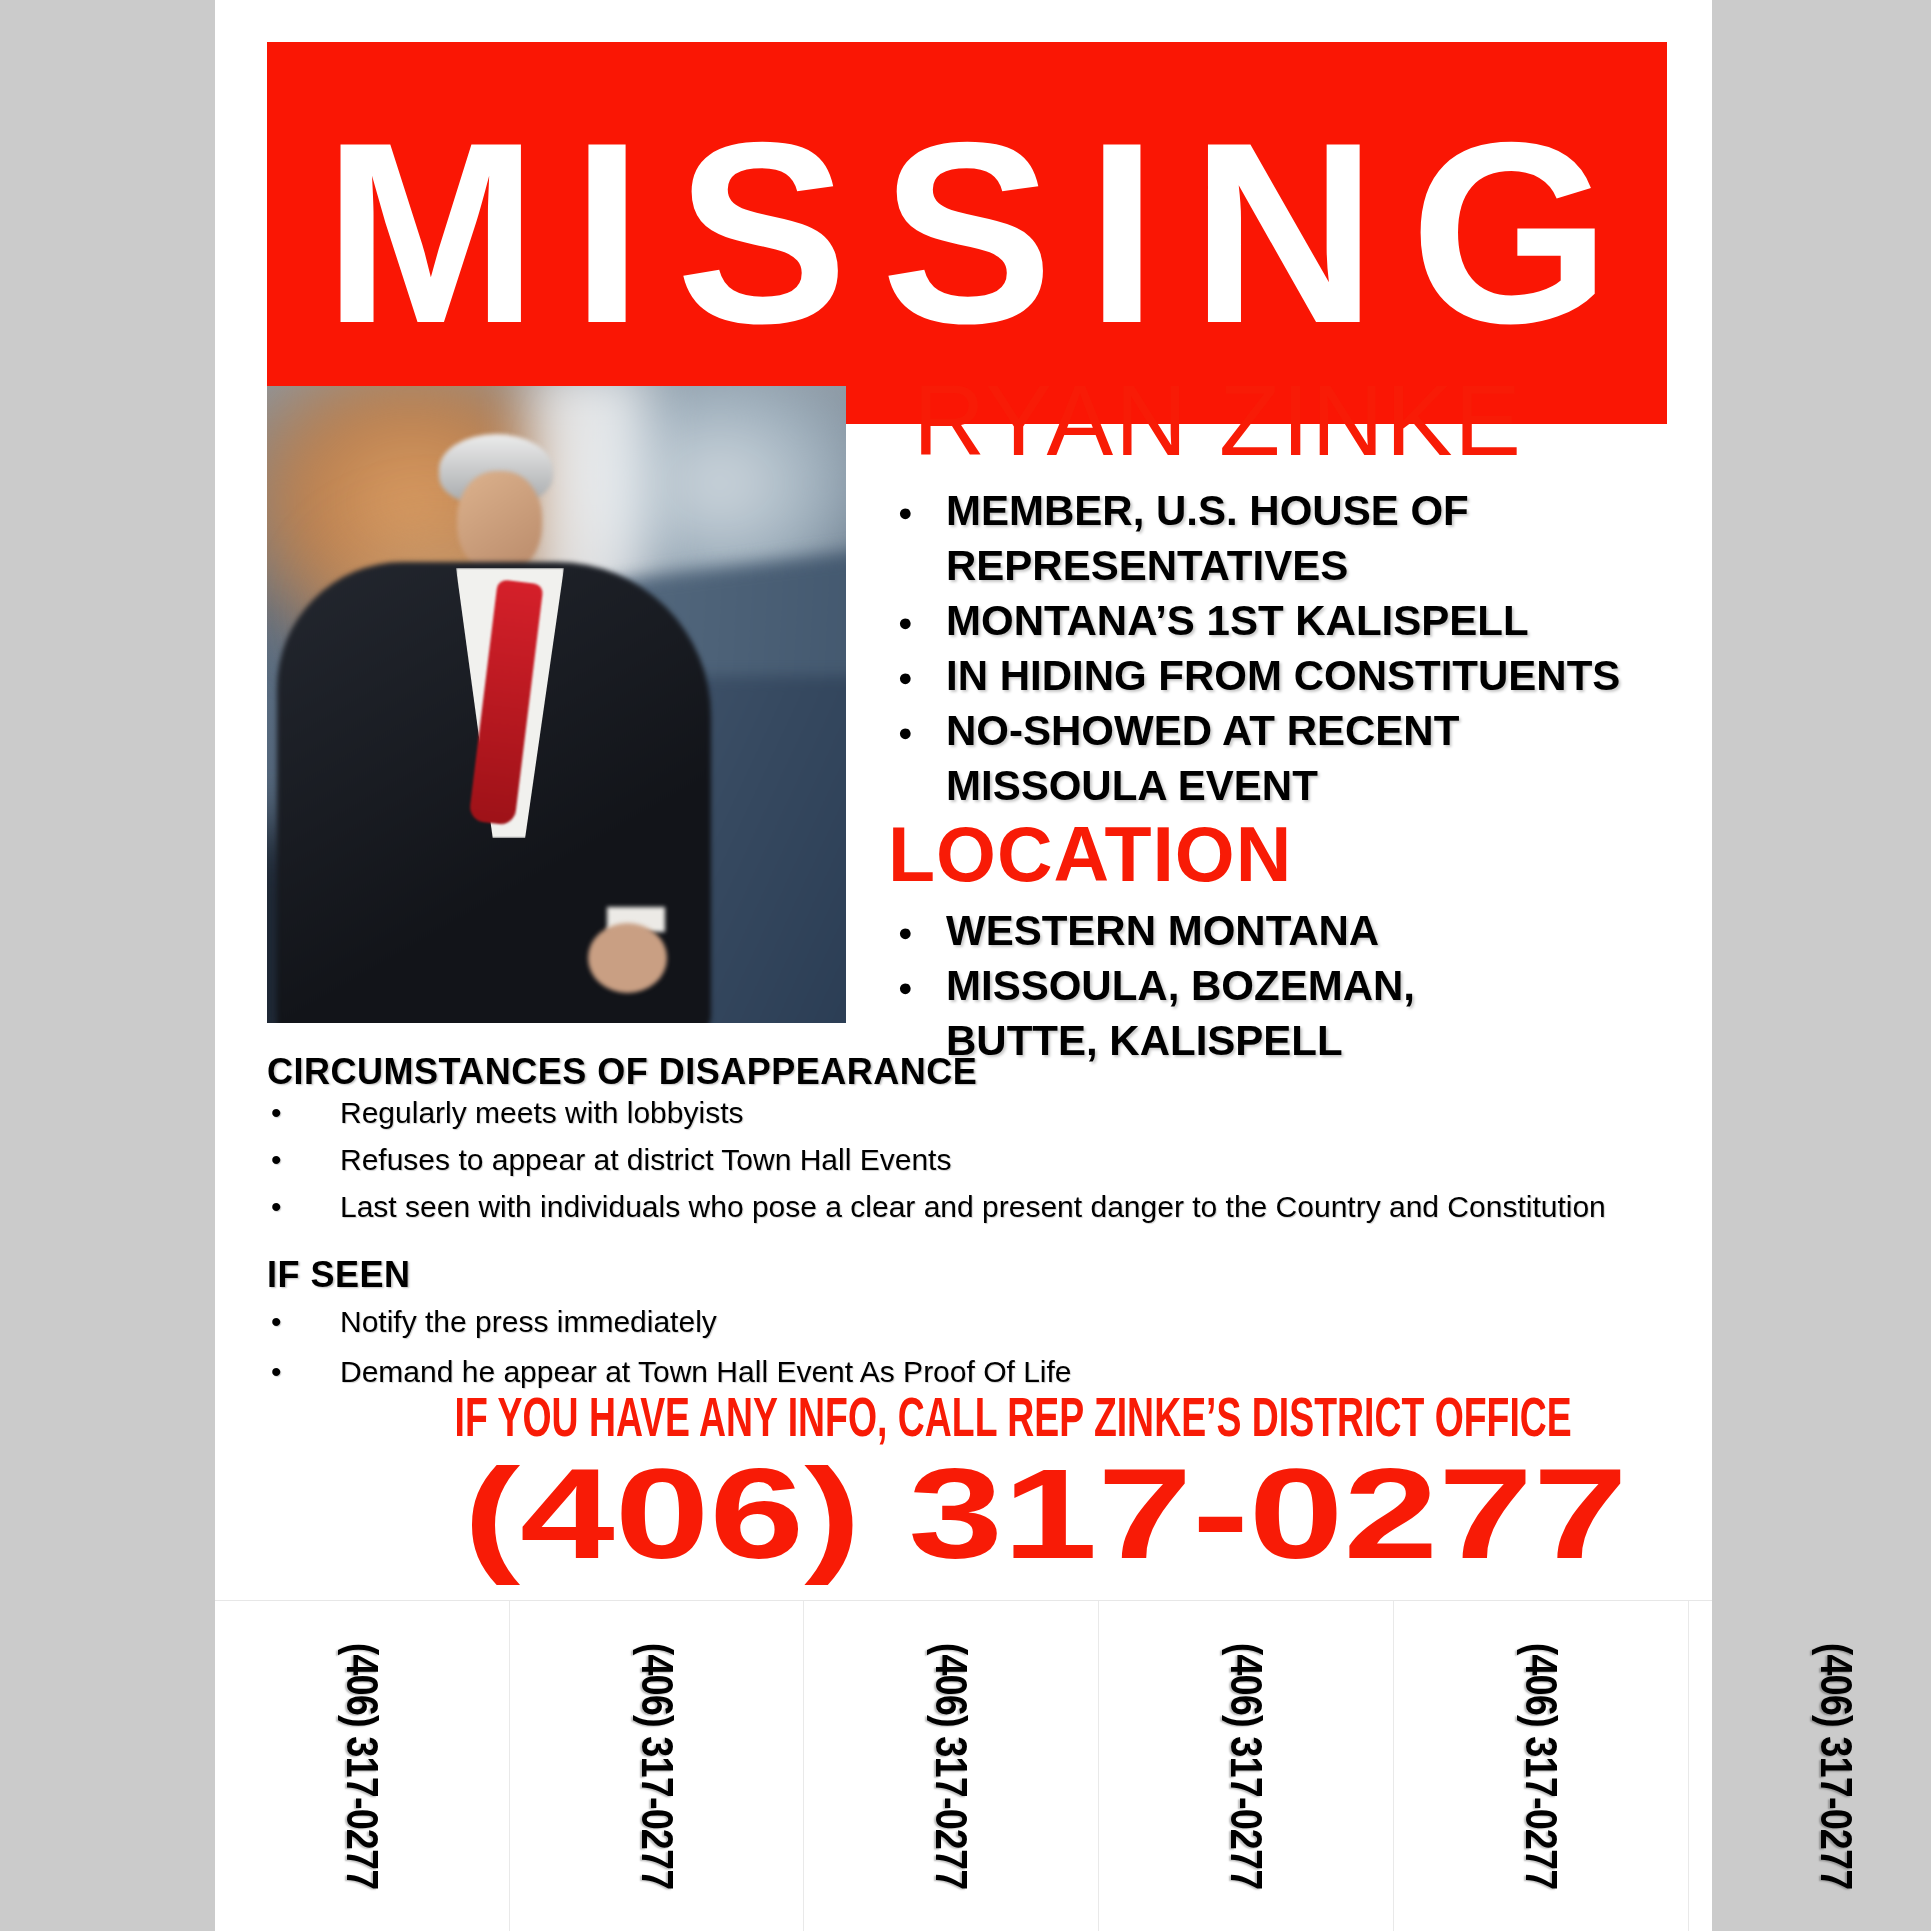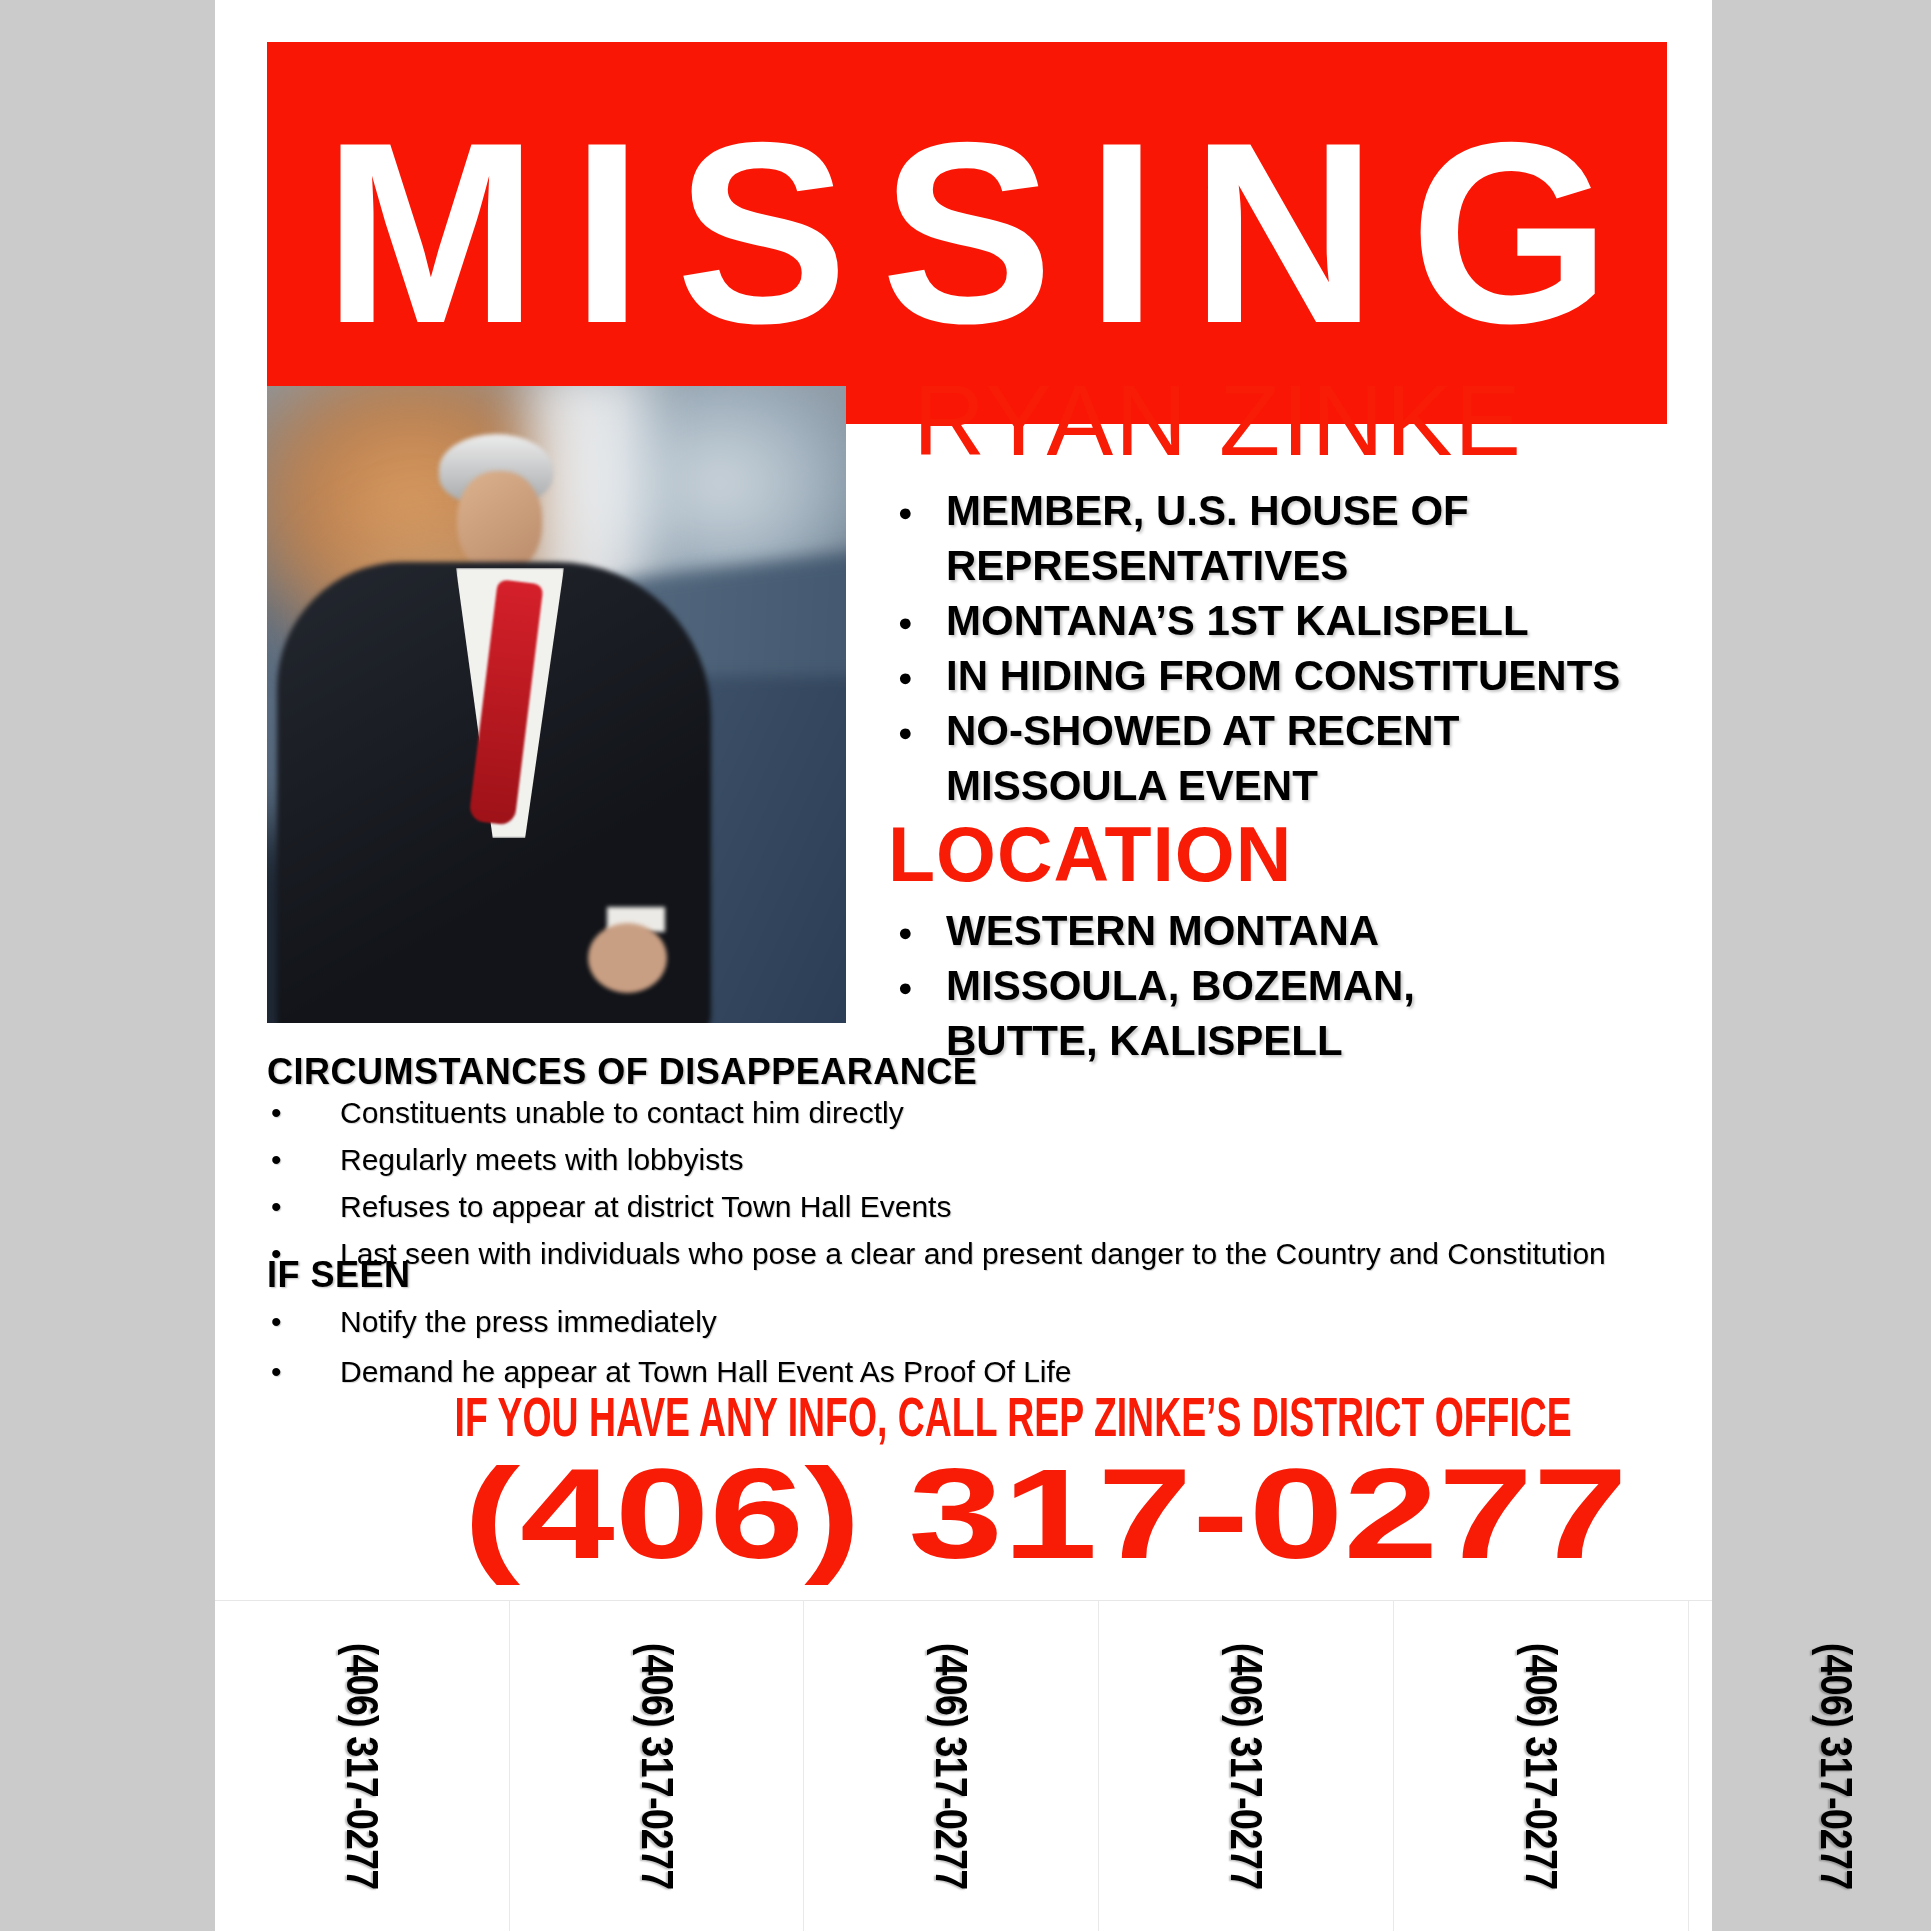--- a/index.html
+++ b/index.html
@@ -178,21 +178,20 @@
 
   <div class="location-heading">LOCATION</div>
   <ul class="location-list">
     <li>WESTERN MONTANA</li>
     <li>MISSOULA, BOZEMAN,
 BUTTE, KALISPELL</li>
   </ul>
 
   <div class="section-heading circumstances-heading">CIRCUMSTANCES OF DISAPPEARANCE</div>
   <ul class="body-list circumstances-list">
-    <li>Constituents unable to contact him directly</li>
     <li>Regularly meets with lobbyists</li>
     <li>Refuses to appear at district Town Hall Events</li>
     <li>Last seen with individuals who pose a clear and present danger to the Country and Constitution</li>
   </ul>
 
   <div class="section-heading ifseen-heading">IF SEEN</div>
   <ul class="body-list ifseen-list">
     <li>Notify the press immediately</li>
     <li>Demand he appear at Town Hall Event As Proof Of Life</li>
   </ul>

